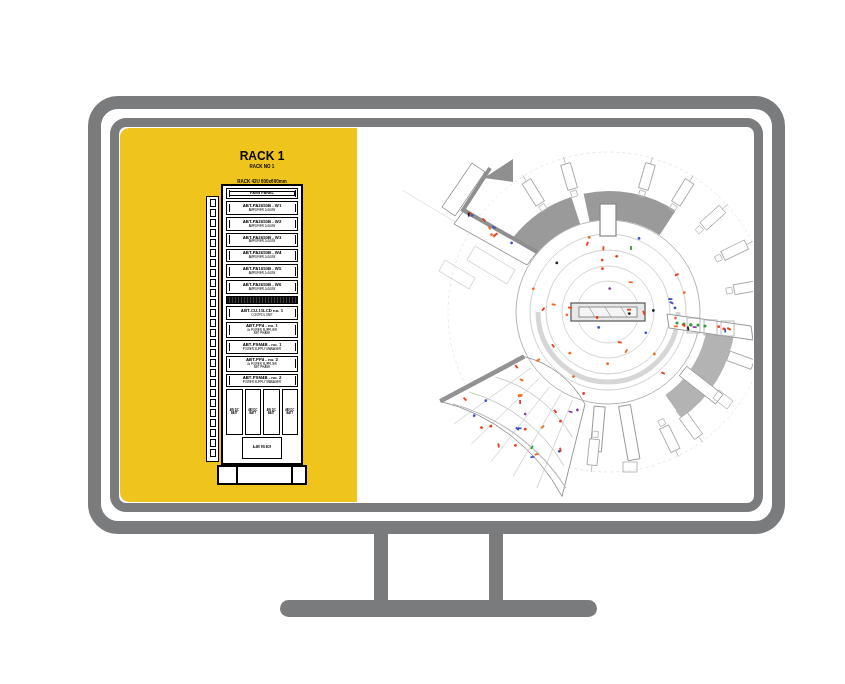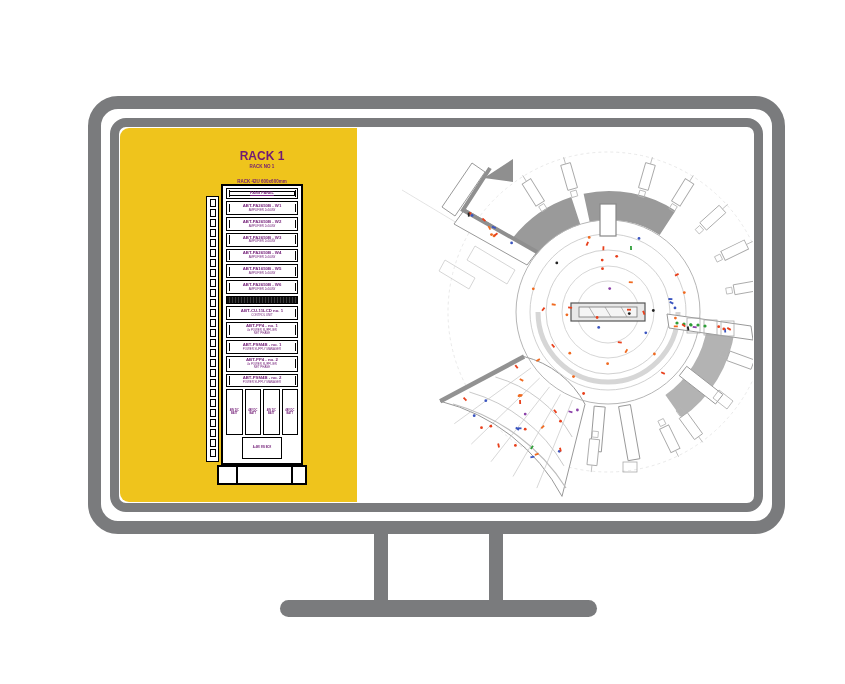--- a/index.html
+++ b/index.html
@@ -12,21 +12,21 @@
   .frame-inner{position:absolute;left:110px;top:118px;width:635px;height:376px;
     border:9px solid #7a7b7d;border-radius:16px;background:#fff;}
   .screen{position:absolute;left:120px;top:128px;width:633px;height:374px;
     border-radius:9px;overflow:hidden;background:#ffffff;}
   .stand-neck-l,.stand-neck-r{position:absolute;top:532px;width:14px;height:76px;background:#7a7b7d;}
   .stand-neck-l{left:374px;} .stand-neck-r{left:489px;}
   .stand-base{position:absolute;left:280px;top:600px;width:317px;height:17px;background:#7a7b7d;border-radius:9px;}
 
   
   .yellow{position:absolute;left:0;top:0;bottom:0;width:237px;background:#efc41c;}
-  .rack-area{position:absolute;left:84px;top:22px;width:122px;height:344px;color:#701a75;}
+  .rack-area{position:absolute;left:84px;top:22px;width:122px;height:344px;color:#000000;}
   .rack-titles{position:absolute;left:17px;top:0;width:82px;text-align:center;}
   .rt1{font-size:12px;font-weight:bold;line-height:1.05;}
   .rt2{font-size:4.5px;font-weight:bold;margin-top:1px;}
   .rt3{font-size:4.5px;font-weight:bold;display:inline-block;border-bottom:1px solid #000;padding-bottom:.5px;}
 
   .ladder{position:absolute;left:2px;top:46px;width:13px;height:266px;border:1px solid #000;background:#fff;
     display:flex;flex-direction:column;gap:2px;padding:2px 2.5px;box-sizing:border-box;}
   .lslot{height:8px;flex:0 0 auto;border:1px solid #000;background:#fff;box-sizing:border-box;}
 
   .cabinet{position:absolute;left:17px;top:34px;width:82px;height:281px;border:2px solid #000;background:#fff;box-sizing:border-box;}

